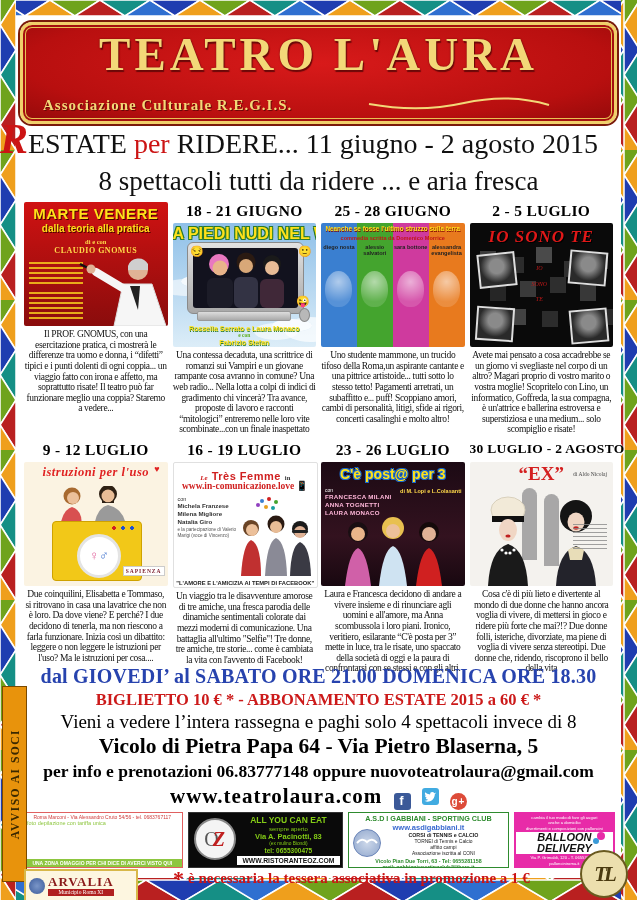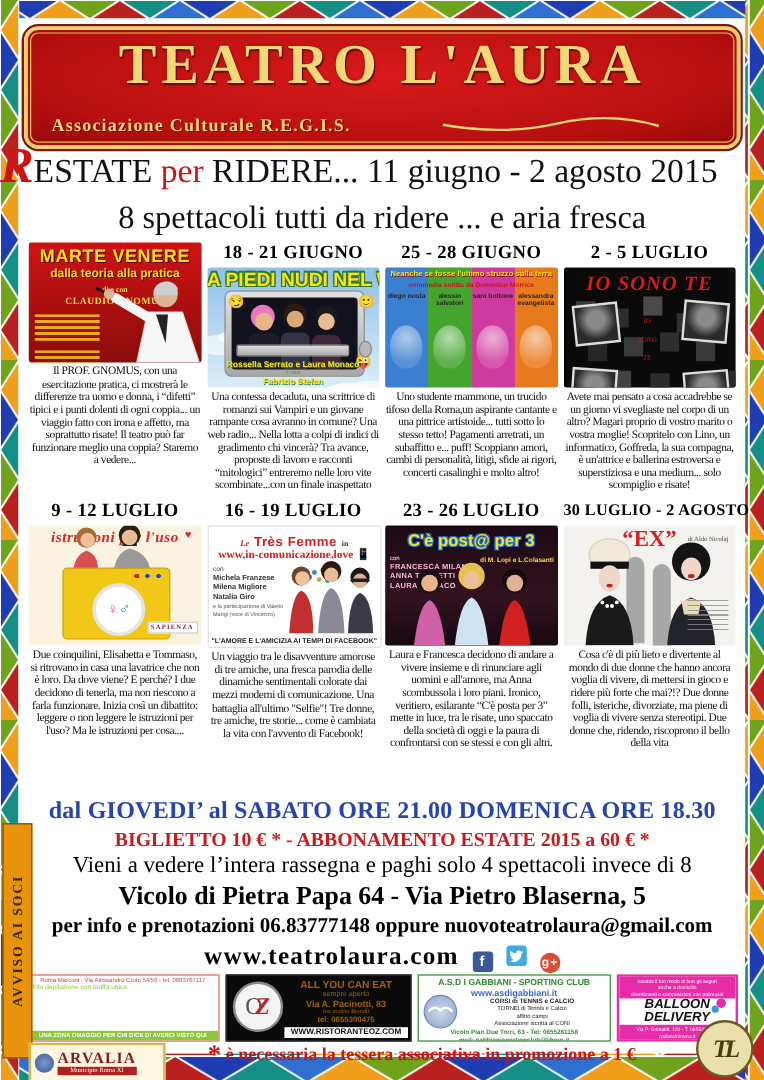--- a/index.html
+++ b/index.html
@@ -23,21 +23,21 @@
   .bigR{font-size:42px;line-height:0;color:#cc1414;font-weight:bold;font-style:italic;}
   .redper{color:#cc1414;}
   .season2{position:absolute;top:166px;left:0;right:0;text-align:center;font-size:27px;color:#111;z-index:2;}
 
   
   .grid{position:absolute;top:202px;left:24px;width:589px;z-index:2;
         display:grid;grid-template-columns:repeat(4,1fr);gap:6px 5px;}
   .cell{display:flex;flex-direction:column;min-width:0;}
   .sdate{text-align:center;font-weight:bold;font-size:15.5px;letter-spacing:.3px;height:21px;white-space:nowrap;}
   .sdate.sm{font-size:13.5px;}
-  .poster{position:relative;width:100%;height:100px;overflow:hidden;border-radius:2px;}
+  .poster{position:relative;width:100%;height:124px;overflow:hidden;border-radius:2px;}
   .sdesc{font-size:9.5px;letter-spacing:-.35px;line-height:1.12;text-align:center;color:#111;padding-top:3px;}
 
   
   .p1{background:linear-gradient(#d01212,#8a0c0c);}
   .p1-title{position:absolute;top:3px;left:0;right:0;text-align:center;font-family:"Liberation Sans",sans-serif;
         font-weight:900;font-size:15px;color:#ffe11a;text-shadow:1px 1px 0 #4a0000;letter-spacing:.5px;white-space:nowrap;}
   .p1-sub{position:absolute;top:21px;left:0;right:0;text-align:center;font-family:"Liberation Sans",sans-serif;
         font-weight:bold;font-size:10px;color:#ffe11a;text-shadow:1px 1px 0 #4a0000;}
   .p1-c1{position:absolute;top:36px;left:0;right:0;text-align:center;font-size:6.5px;color:#ffd94a;font-weight:bold;}
   .p1-c2{position:absolute;top:44px;left:0;right:0;text-align:center;font-size:8px;color:#ffd94a;font-weight:bold;letter-spacing:.5px;}
@@ -171,21 +171,21 @@
   .sp-novello{flex:1.55;border:1px solid #e06060;display:flex;flex-direction:column;}
   .nv-top{font-size:5px;color:#d04040;text-align:center;padding-top:1px;white-space:nowrap;}
   .nv-name{font-size:20px;font-weight:bold;color:#8dc63f;text-align:center;line-height:1;letter-spacing:-1px;}
   .nv-tag{font-size:5.5px;color:#8dc63f;text-align:left;padding-left:4px;}
   .nv-bar{margin-top:auto;background:#8dc63f;color:#fff;font-size:5px;font-weight:bold;text-align:center;padding:1px 0;white-space:nowrap;}
   .sp-oz{flex:1.5;background:#0a0a0a;border:1px solid #333;}
   .oz-circle{position:absolute;left:5px;top:5px;width:38px;height:38px;border-radius:50%;background:#f4f4f4;
         border:2px solid #888;display:flex;align-items:center;justify-content:center;
         font-family:"Liberation Serif",serif;font-size:20px;color:#555;}
   .oz-circle b{color:#c02020;margin-left:-6px;font-style:italic;}
-  .oz-txt{position:absolute;left:48px;top:3px;right:2px;text-align:center;color:#a16207;line-height:1.15;}
+  .oz-txt{position:absolute;left:48px;top:3px;right:2px;text-align:center;color:#84cc16;line-height:1.15;}
   .oz-l1{font-size:8.5px;font-weight:bold;}
   .oz-l2{font-size:6px;}
   .oz-l3{font-size:7.5px;font-weight:bold;}
   .oz-l4{font-size:4.8px;}
   .oz-l5{font-size:6.5px;font-weight:bold;}
   .oz-site{position:absolute;left:48px;right:2px;bottom:2px;background:#fff;color:#111;
         font-size:6.8px;font-weight:bold;text-align:center;padding:1px 0;}
   .sp-gab{flex:1.55;border:1px solid #2e8b2e;text-align:center;}
   .gb-name{font-size:7.2px;font-weight:bold;color:#2e8b2e;white-space:nowrap;padding-top:1px;}
   .gb-site{font-size:7.5px;font-weight:bold;color:#3a6ad0;}

